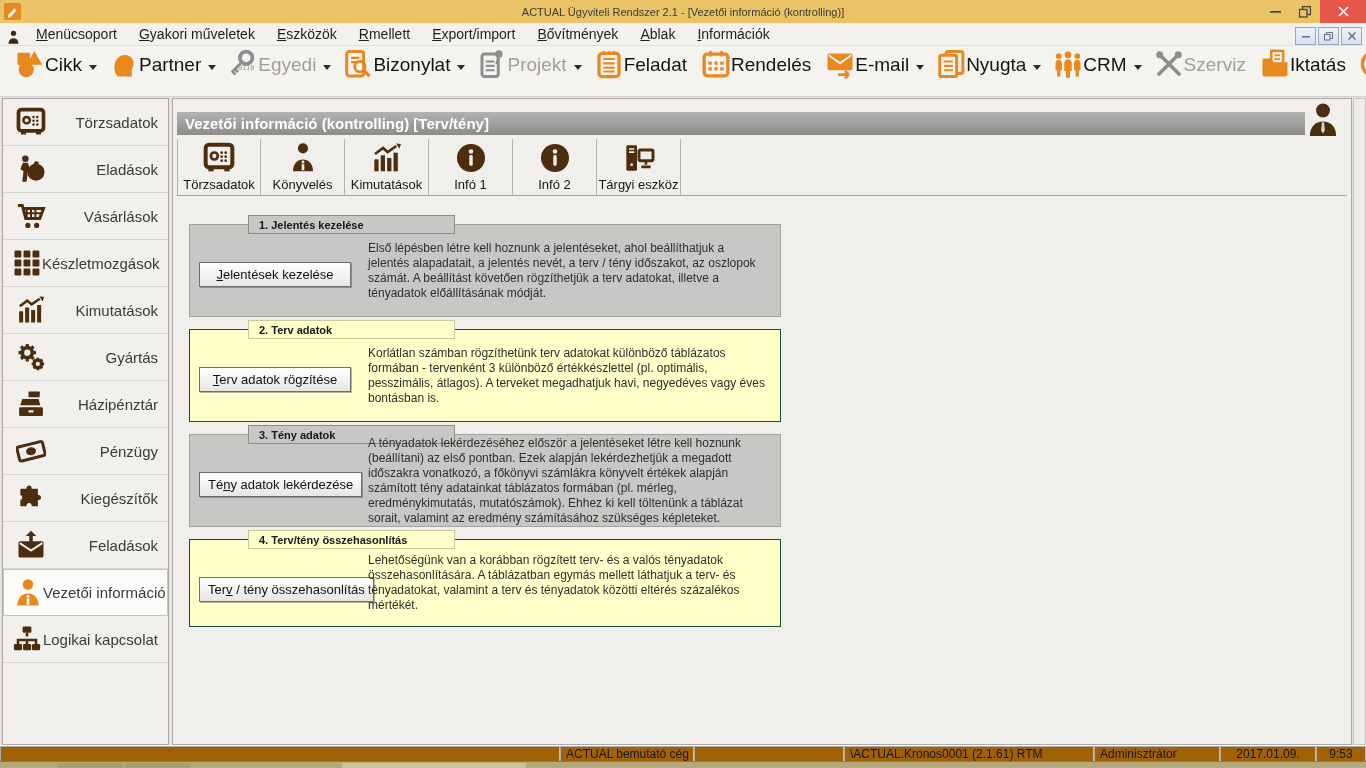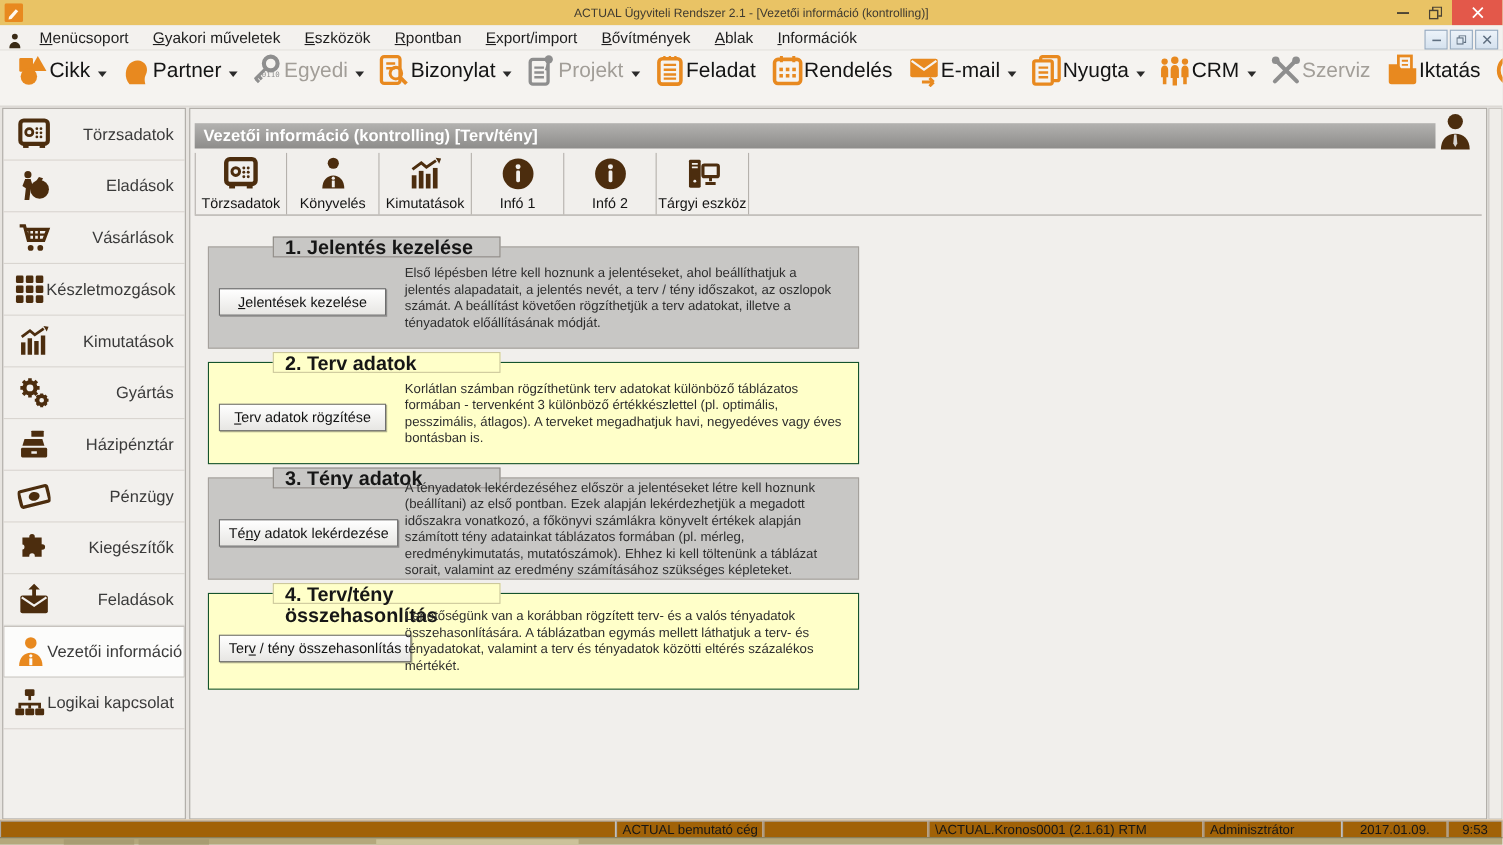--- a/index.html
+++ b/index.html
@@ -60,21 +60,21 @@
   .tab.sel{background:#F8F7F5;border:1px solid #C7C3BE;}
   
   .content{position:absolute;top:96px;left:0;right:0;bottom:0;}
   .section{width:592px;margin-left:16px;position:relative;box-sizing:border-box;}
   .section.gray{background:#C8C7C5;border:1px solid #A5A19C;}
   .section.yellow{background:#FFFFC9;border:1px solid #14532d;}
   .s1{margin-top:29px;height:93px;}
   .s2{margin-top:12px;height:93px;}
   .s3{margin-top:12px;height:93px;}
   .s4{margin-top:12px;height:88px;}
-  .legend{position:absolute;top:-10px;left:58px;width:207px;height:19px;line-height:19px;padding-left:10px;font-size:18px;font-weight:bold;color:#161616;box-sizing:border-box;}
+  .legend{position:absolute;top:-10px;left:58px;width:207px;height:19px;line-height:19px;padding-left:10px;font-size:11px;font-weight:bold;color:#161616;box-sizing:border-box;}
   .gray .legend{background:#C8C7C5;border:1px solid #8F8B86;}
   .yellow .legend{background:#FFFFC9;border:1px solid #CCC89C;}
   .btn{position:absolute;left:9px;top:37px;height:25px;min-width:152px;padding:0 8px;box-sizing:border-box;
        background:linear-gradient(#FFFFFF,#E7E6E3);border:1px solid #6E6E6E;box-shadow:1px 1px 0 rgba(0,0,0,.28);
        font-family:"Liberation Sans",sans-serif;font-size:13px;color:#111;text-align:center;}
   .desc{position:absolute;left:178px;right:12px;top:50%;transform:translateY(-50%);font-size:12px;line-height:15px;color:#2E2E2E;}
   
   .statusbar{position:absolute;left:0;right:0;bottom:6px;height:16px;background:#a16207;display:flex;border-top:1px solid #FFFFFF;}
   .scell{box-sizing:border-box;border:1px solid #C3BFBA;border-top-color:#ADA9A4;border-left-color:#ADA9A4;font-size:12px;line-height:14px;color:#161616;padding:0 5px;white-space:nowrap;overflow:hidden;}
   .sc0{width:560px;} .sc1{width:134px;} .sc2{width:150px;} .sc3{width:250px;} .sc4{width:126px;} .sc5{width:96px;text-align:center;} .sc6{flex:1;text-align:center;}
@@ -116,21 +116,21 @@
 <div class="menubar">
   <span class="menuicon">
     <svg viewBox="0 0 24 24" fill="#3A2B16">
         <circle cx="12" cy="5.2" r="4.2"></circle>
         <path d="M4 22c0-5.6 3.4-9 8-9s8 3.4 8 9z"></path>
       </svg>
   </span>
   <span class="mitem"><span class="u">M</span><span>enücsoport</span></span>
   <span class="mitem"><span class="u">G</span><span>yakori műveletek</span></span>
   <span class="mitem"><span class="u">E</span><span>szközök</span></span>
-  <span class="mitem"><span class="u">R</span><span>pontban</span></span>
+  <span class="mitem"><span class="u">R</span><span>mellett</span></span>
   <span class="mitem"><span class="u">E</span><span>xport/import</span></span>
   <span class="mitem"><span class="u">B</span><span>ővítmények</span></span>
   <span class="mitem"><span class="u">A</span><span>blak</span></span>
   <span class="mitem"><span class="u">I</span><span>nformációk</span></span>
   <div class="mdibtns">
     <div class="mdib">
         <svg width="8" height="3">
           <rect y="1" width="8" height="1.5" fill="#5F6F80"></rect>
         </svg>
       </div>

